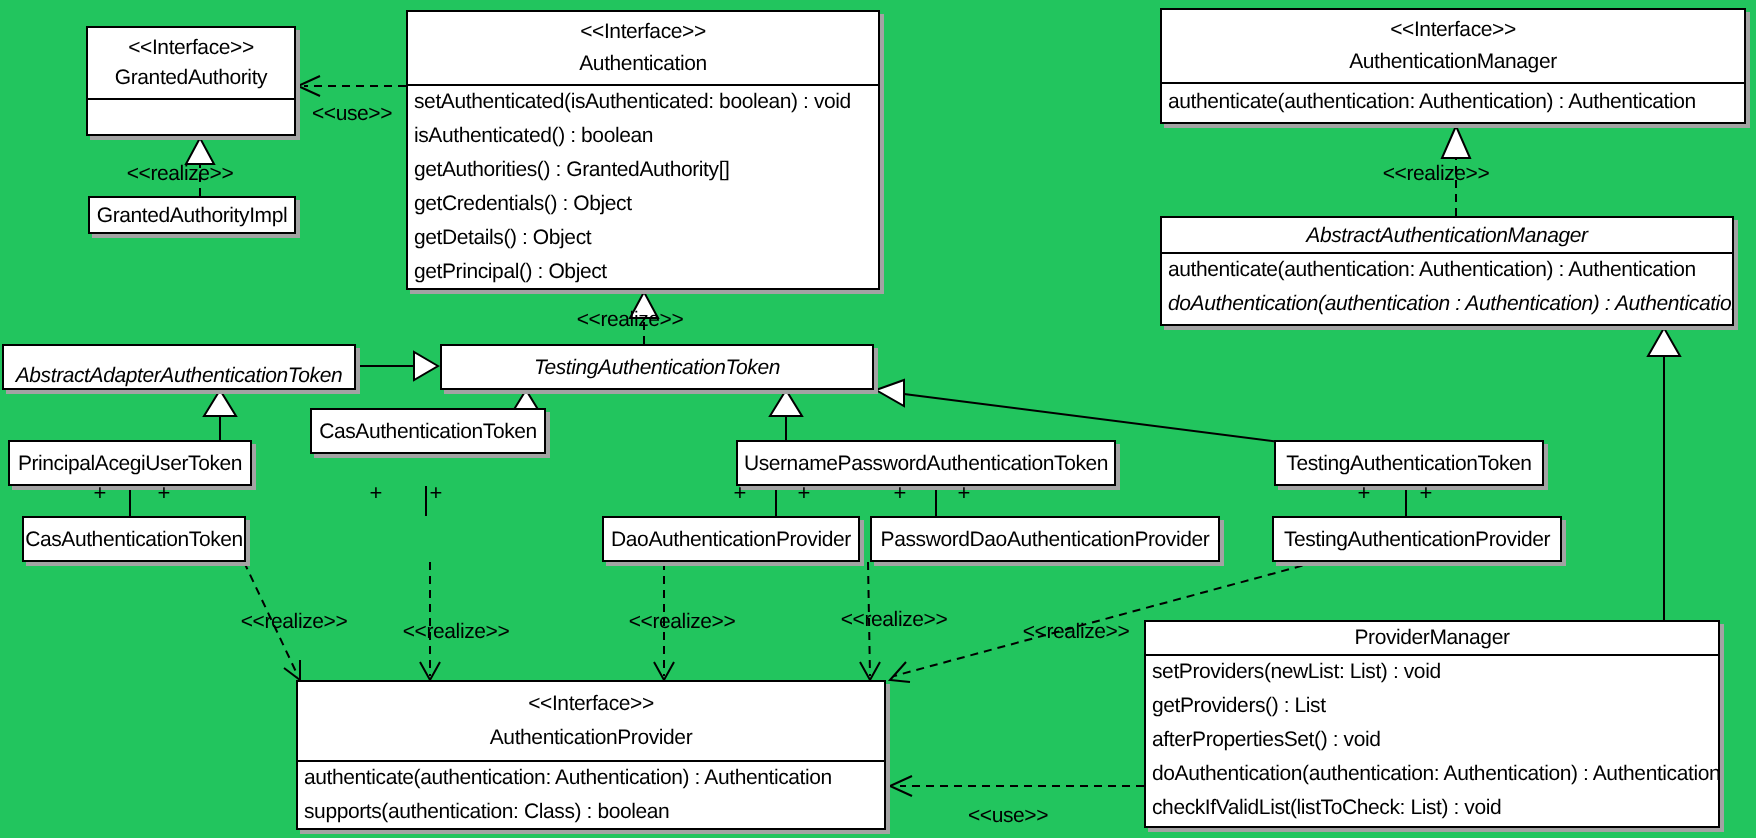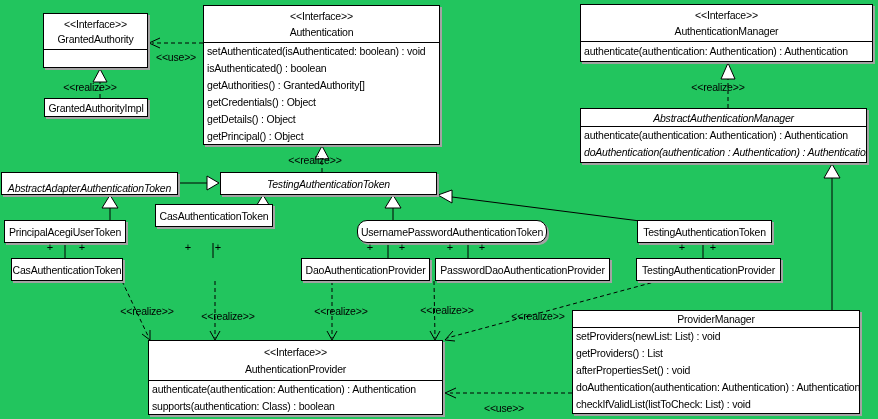--- a/index.html
+++ b/index.html
@@ -142,21 +142,21 @@
   </div>
 
   <div class="box single" style="left:4px;top:220px;width:122px;height:23px;">
     <span class="nm">PrincipalAcegiUserToken</span>
   </div>
 
   <div class="box single" style="left:155px;top:204px;width:118px;height:23px;justify-content:center;">
     <span class="nm">CasAuthenticationToken</span>
   </div>
 
-  <div class="box single" style="left:357px;top:220px;width:190px;height:23px;border-radius:10px;">
+  <div class="box single" style="left:368px;top:220px;width:190px;height:23px;">
     <span class="nm">UsernamePasswordAuthenticationToken</span>
   </div>
 
   <div class="box single" style="left:637px;top:220px;width:135px;height:23px;">
     <span class="nm">TestingAuthenticationToken</span>
   </div>
 
   <div class="box single" style="left:11px;top:258px;width:112px;height:23px;">
     <span class="nm">CasAuthenticationToken</span>
   </div>

